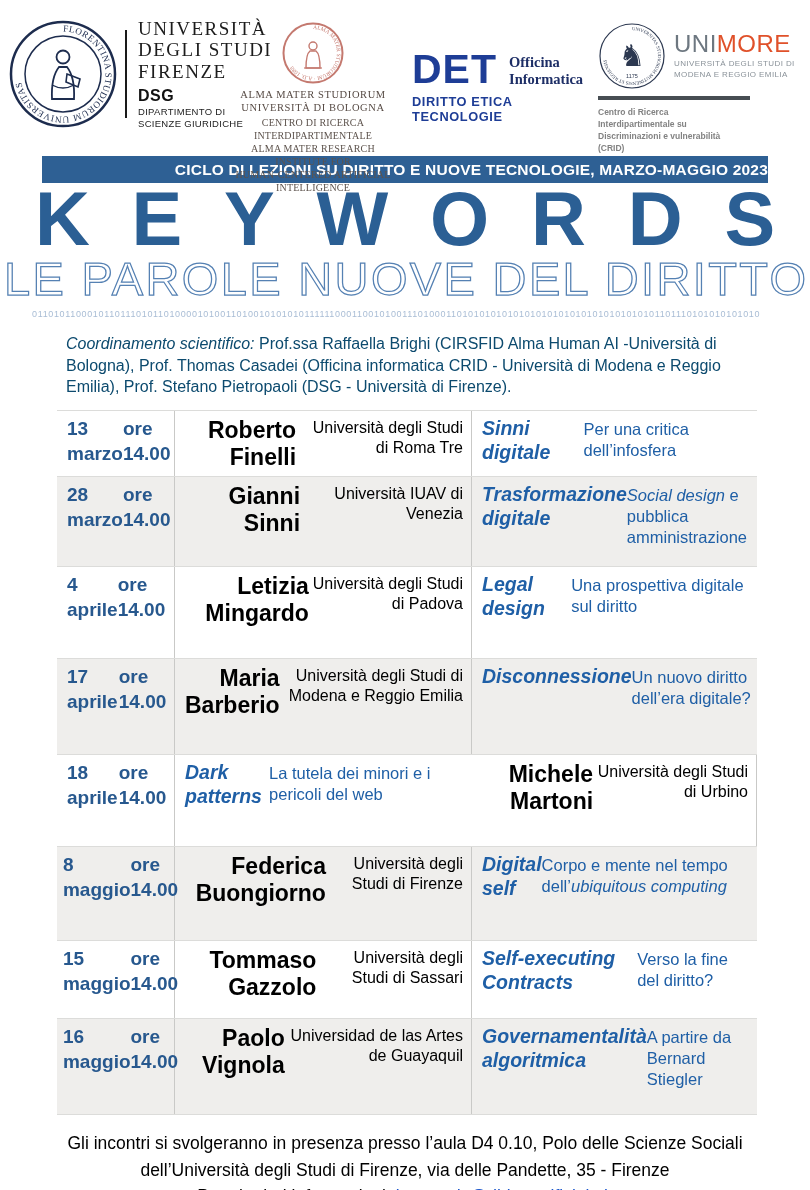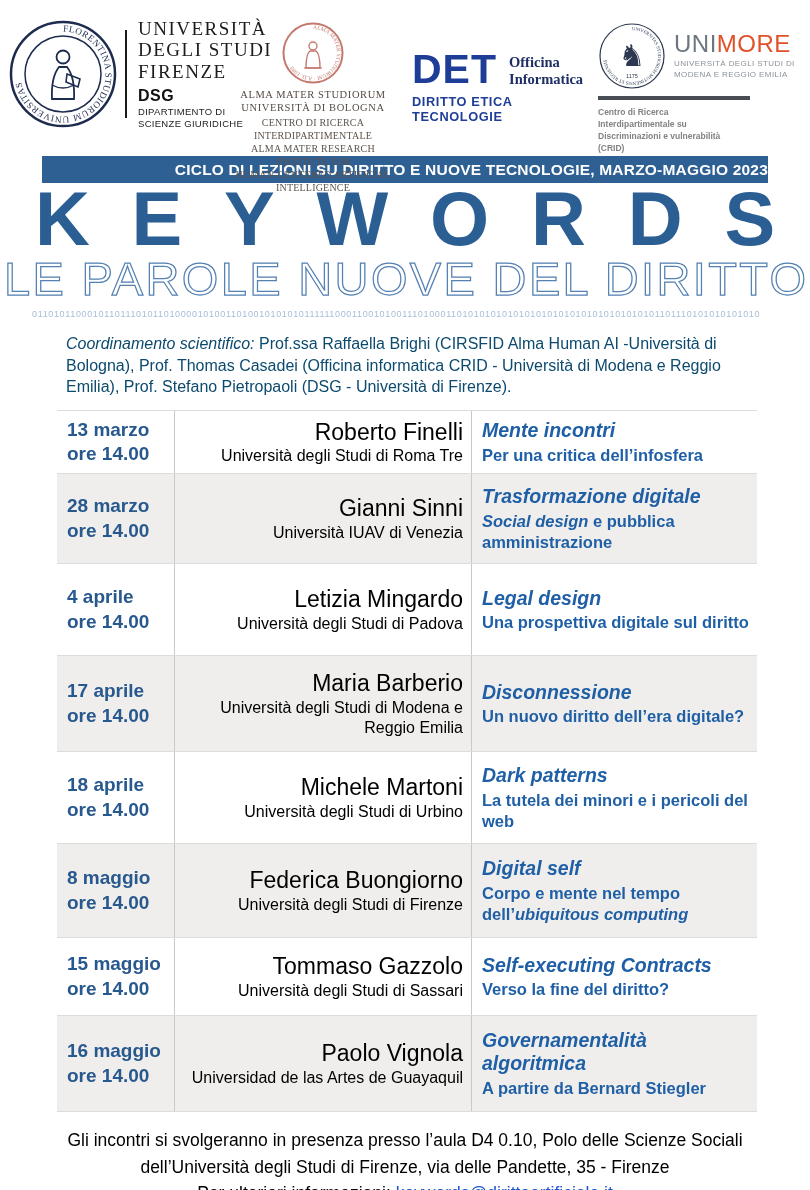--- a/index.html
+++ b/index.html
@@ -72,29 +72,29 @@
   .row:first-child { border-top:none; }
   .row:nth-child(even) { background:#efeeec; }
   .row:nth-child(1) { min-height:62px; }
   .row:nth-child(2) { min-height:90px; }
   .row:nth-child(3) { min-height:92px; }
   .row:nth-child(4) { min-height:96px; }
   .row:nth-child(5) { min-height:92px; }
   .row:nth-child(6) { min-height:94px; }
   .row:nth-child(7) { min-height:78px; }
   .row:nth-child(8) { min-height:96px; }
-  .cell { display:flex; flex-direction:column; justify-content:center; padding:6px 0; }
+  .cell { display:flex; flex-direction:row; justify-content:center; padding:6px 0; }
   .c-date { width:118px; border-right:1px solid #c9c9c7; padding-left:10px; }
   .c-speaker { width:297px; border-right:1px solid #c9c9c7; text-align:right; padding-right:8px; padding-left:10px; }
   .c-topic { flex:1; padding-left:10px; padding-right:4px; }
   .date-line, .time-line { color:#27588e; font-weight:700; font-size:19px; line-height:1.3; }
-  .speaker-name { font-size:23px; font-weight:400; line-height:1.15; color:#000; }
+  .speaker-name { font-size:23px; font-weight:700; line-height:1.15; color:#000; }
   .speaker-affil { font-size:16px; line-height:1.25; margin-top:1px; color:#000; }
   .topic-title { color:#1f5fa6; font-weight:700; font-style:italic; font-size:19.5px; line-height:1.2; }
-  .topic-sub { color:#1f5fa6; font-weight:700; font-size:16.5px; line-height:1.27; margin-top:2px; }
+  .topic-sub { color:#1f5fa6; font-weight:400; font-size:16.5px; line-height:1.27; margin-top:2px; }
 
   
   .footer { margin-top:15px; text-align:center; font-size:17.5px; line-height:1.5; color:#000; }
   .footer a { color:#1a56cc; text-decoration:underline; }
 
   .seal-ring-text { letter-spacing:0.5px; }
 </style>
 </head>
 <body>
 
@@ -219,21 +219,21 @@
   <div class="row">
     <div class="cell c-date">
       <div class="date-line">13 marzo</div>
       <div class="time-line">ore 14.00</div>
     </div>
     <div class="cell c-speaker">
       <div class="speaker-name">Roberto Finelli</div>
       <div class="speaker-affil">Università degli Studi di Roma Tre</div>
     </div>
     <div class="cell c-topic">
-      <div class="topic-title">Mente incontri</div>
+      <div class="topic-title">Sinni digitale</div>
       <div class="topic-sub"><span>Per una critica dell’infosfera</span></div>
     </div>
   </div>
 
   <div class="row">
     <div class="cell c-date">
       <div class="date-line">28 marzo</div>
       <div class="time-line">ore 14.00</div>
     </div>
     <div class="cell c-speaker">
@@ -274,27 +274,27 @@
       <div class="topic-title">Disconnessione</div>
       <div class="topic-sub"><span>Un nuovo diritto dell’era digitale?</span></div>
     </div>
   </div>
 
   <div class="row">
     <div class="cell c-date">
       <div class="date-line">18 aprile</div>
       <div class="time-line">ore 14.00</div>
     </div>
+    <div class="cell c-topic">
+      <div class="topic-title">Dark patterns</div>
+      <div class="topic-sub"><span>La tutela dei minori e i pericoli del web</span></div>
+    </div>
     <div class="cell c-speaker">
       <div class="speaker-name">Michele Martoni</div>
       <div class="speaker-affil">Università degli Studi di Urbino</div>
-    </div>
-    <div class="cell c-topic">
-      <div class="topic-title">Dark patterns</div>
-      <div class="topic-sub"><span>La tutela dei minori e i pericoli del web</span></div>
     </div>
   </div>
 
   <div class="row">
     <div class="cell c-date">
       <div class="date-line">8 maggio</div>
       <div class="time-line">ore 14.00</div>
     </div>
     <div class="cell c-speaker">
       <div class="speaker-name">Federica Buongiorno</div>

